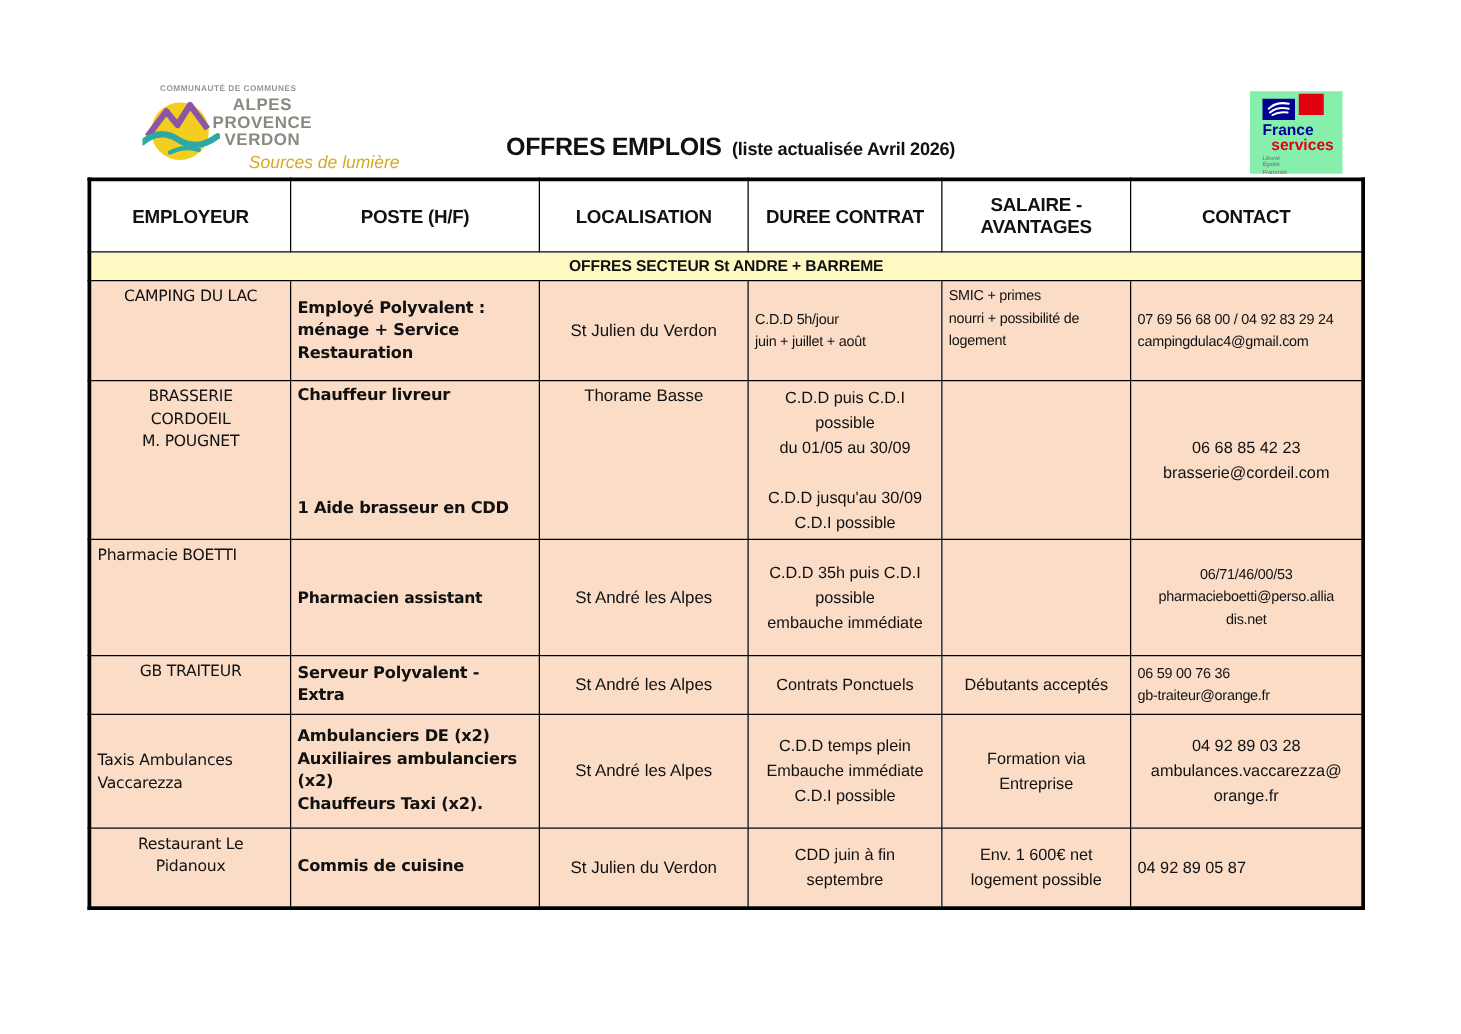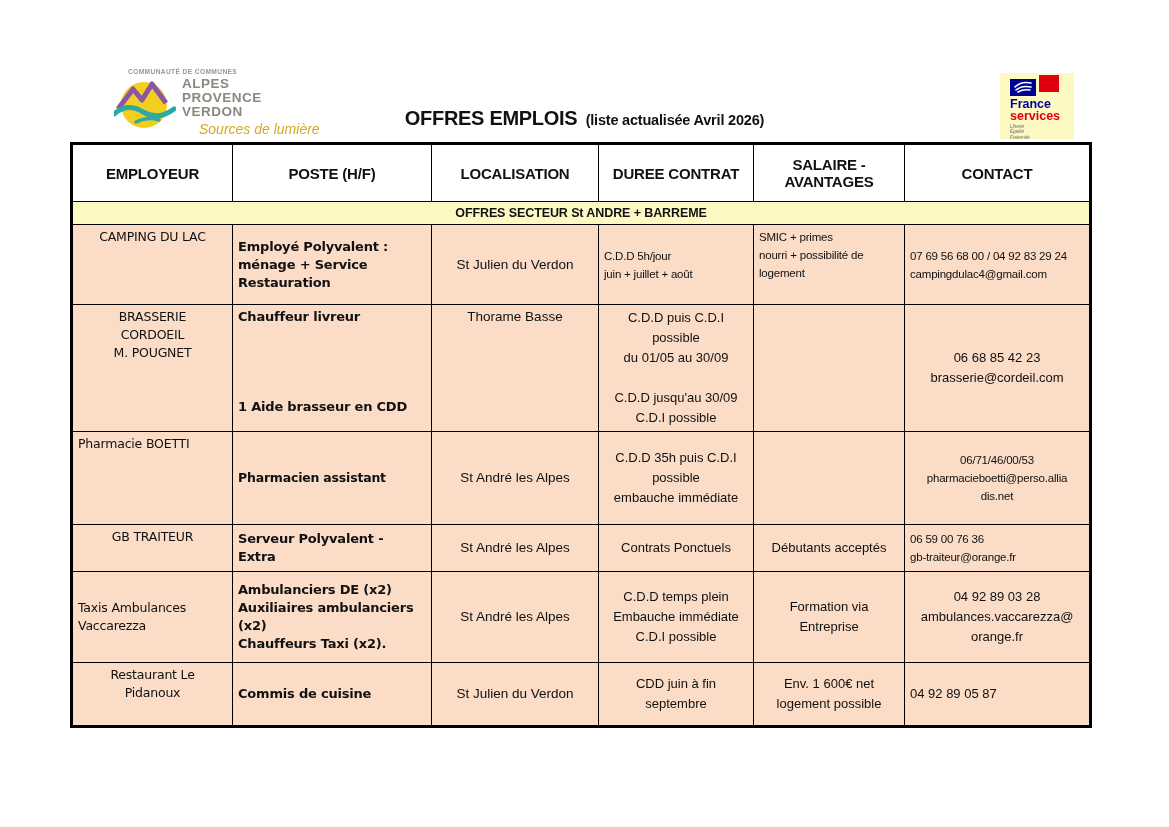--- a/index.html
+++ b/index.html
@@ -4,38 +4,38 @@
 <style>
   html,body{margin:0;padding:0;background:#fff;}
   #page{position:relative;width:1169px;height:827px;background:#ffffff;overflow:hidden;
         font-family:"Liberation Sans",sans-serif;color:#111;}
 
   
   #apv-logo{position:absolute;left:106px;top:66px;width:170px;height:76px;}
   #apv-org{position:absolute;left:22px;top:2px;font-size:6.6px;letter-spacing:.4px;
            color:#9a968e;font-weight:bold;white-space:nowrap;}
   #apv-mark{position:absolute;left:8px;top:10px;}
-  #apv-names{position:absolute;left:76px;top:11px;line-height:14px;font-size:13.5px;
-             font-weight:bold;color:#8c8880;letter-spacing:.5px;}
+  #apv-names{position:absolute;left:64px;top:11px;line-height:14px;font-size:13.5px;
+             font-weight:bold;color:#8c8880;letter-spacing:.5px;text-align:center;}
   #apv-tagline{position:absolute;left:93px;top:55px;font-size:14px;font-style:italic;
                color:#d7a927;white-space:nowrap;}
 
   #doc-title{position:absolute;left:0;top:107px;width:1169px;text-align:center;white-space:nowrap;}
   #doc-title .t1{font-size:20px;font-weight:bold;letter-spacing:-.3px;}
   #doc-title .t2{font-size:14.5px;font-weight:bold;letter-spacing:-.2px;}
 
-  #fs-logo{position:absolute;left:1000px;top:73px;width:74px;height:66px;background:#fef9c3;text-align:left;}
+  #fs-logo{position:absolute;left:1000px;top:73px;width:74px;height:66px;background:#86efac;text-align:left;}
   #fs-flag{position:relative;width:52px;height:22px;margin:2px 0 0 10px;}
   #fs-flag .blue{position:absolute;left:0;top:4px;width:26px;height:17px;background:#000091;}
   #fs-flag .red{position:absolute;left:29px;top:0;width:20px;height:17px;background:#e1000f;}
   #fs-flag .wing{position:absolute;left:3px;top:4px;width:21px;height:16px;}
   #fs-name{margin:1px 0 0 10px;line-height:12px;font-size:12.5px;font-weight:bold;
            font-family:"Liberation Sans",sans-serif;}
   #fs-name .n1{color:#000091;}
-  #fs-name .n2{color:#e1000f;}
+  #fs-name .n2{color:#e1000f;text-align:center;}
   #fs-motto{margin:2px 0 0 10px;font-size:4.6px;line-height:5.4px;color:#6b6b6b;font-style:italic;}
 
   
   #offers{position:absolute;left:70px;top:142px;border-collapse:collapse;table-layout:fixed;
           width:1019px;background:#fff;}
   #offers,#offers th,#offers td{border:1.6px solid #000;}
   #offers{border-width:3px;}
   #offers th{background:#fff;font-size:15px;font-weight:bold;text-align:center;
              vertical-align:middle;height:52px;letter-spacing:-.2px;padding:2px 4px;}
   #offers td{padding:3px 5px;overflow:hidden;background:#fadcc7;}

